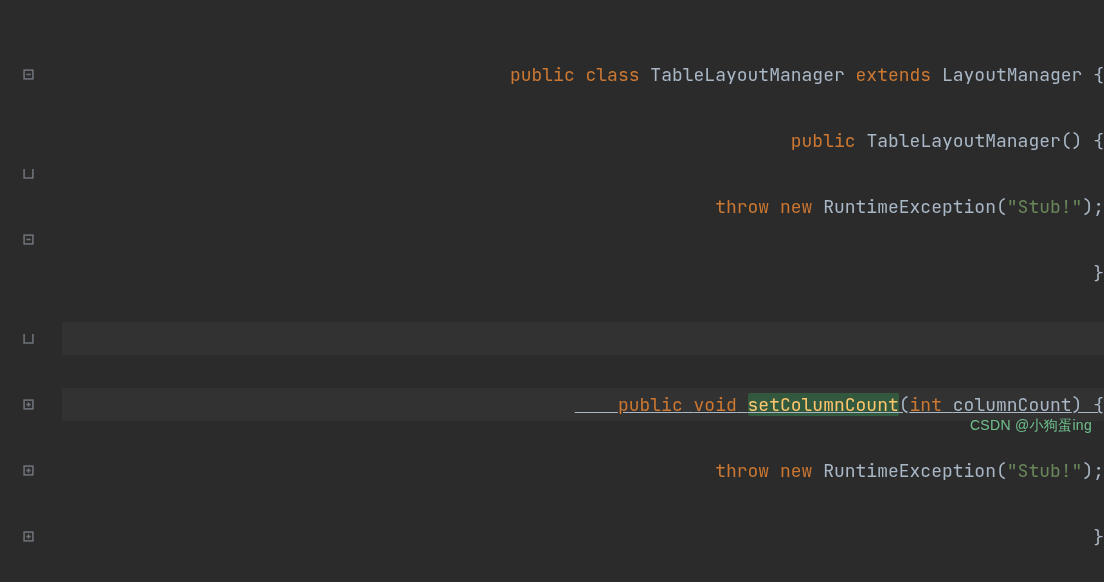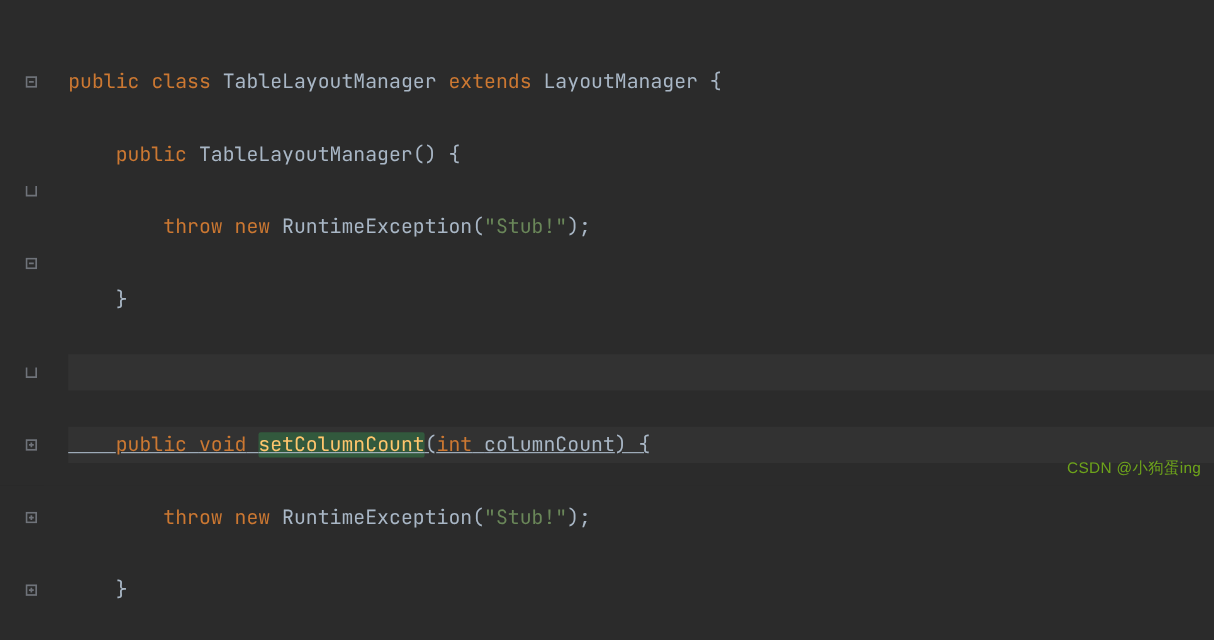--- a/index.html
+++ b/index.html
@@ -1,31 +1,31 @@
 <!DOCTYPE html>
 <html><head>
 <meta charset="utf-8">
 <style>
   html,body{margin:0;padding:0;background:#2b2b2b;width:1104px;height:582px;overflow:hidden;font-family:"JetBrains Mono","Consolas","Menlo",monospace;}
-  .editor{display:flex;width:1104px;height:441px;background:#2b2b2b;position:relative;}
+  .editor{display:flex;width:1104px;height:441px;background:#2b2b2b;position:relative;text-align:right;}
   .gutter{width:40px;flex:none;background:#2b2b2b;padding-top:25px;}
   .gutter .icon{height:33px;display:flex;align-items:center;justify-content:flex-end;padding-right:6px;color:#606366;}
   .gutter svg{width:11px;height:11px;stroke:#6f737a;fill:none;stroke-width:1.4;}
   .code{flex:1;padding:25px 0 0 22px;font-size:18px;line-height:33px;color:#a9b7c6;white-space:pre;}
   .line{height:33px;display:block;}
   .line.hl{background:#323232;}
   .line.cur{background:#323232;text-decoration:underline;}
   .kw{color:#cc7832;}
   .type{color:#a9b7c6;}
   .mname{color:#ffc66d;}
   .str{color:#6a8759;}
   .punc{color:#a9b7c6;}
   .param{color:#a9b7c6;}
   .usage{background:#32593d;border-radius:2px;}
-  .watermark{position:absolute;right:12px;bottom:6px;color:#84cc16;font-family:Arial,Helvetica,sans-serif;font-size:14px;opacity:.75;letter-spacing:.3px;}
+  .watermark{position:absolute;right:12px;bottom:6px;color:#86efac;font-family:Arial,Helvetica,sans-serif;font-size:14px;opacity:.75;letter-spacing:.3px;}
 </style>
 </head>
 <body>
 
 <div class="editor">
   <div class="gutter">
     <div class="icon"></div>
     <div class="icon">
         <svg viewBox="0 0 10 10">
           <rect x="1" y="1" width="8" height="8"></rect>

